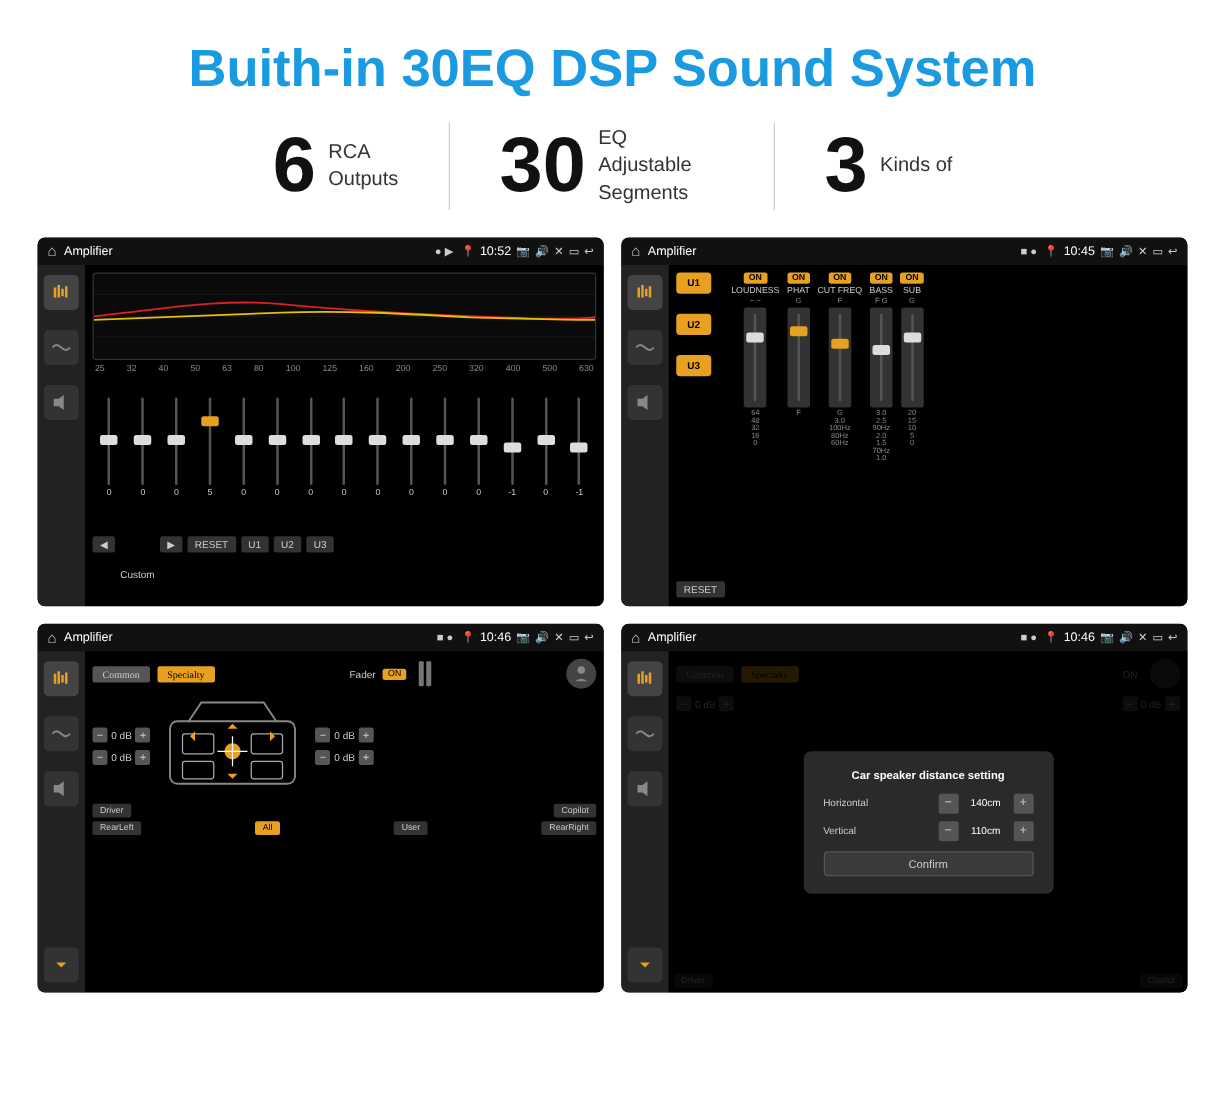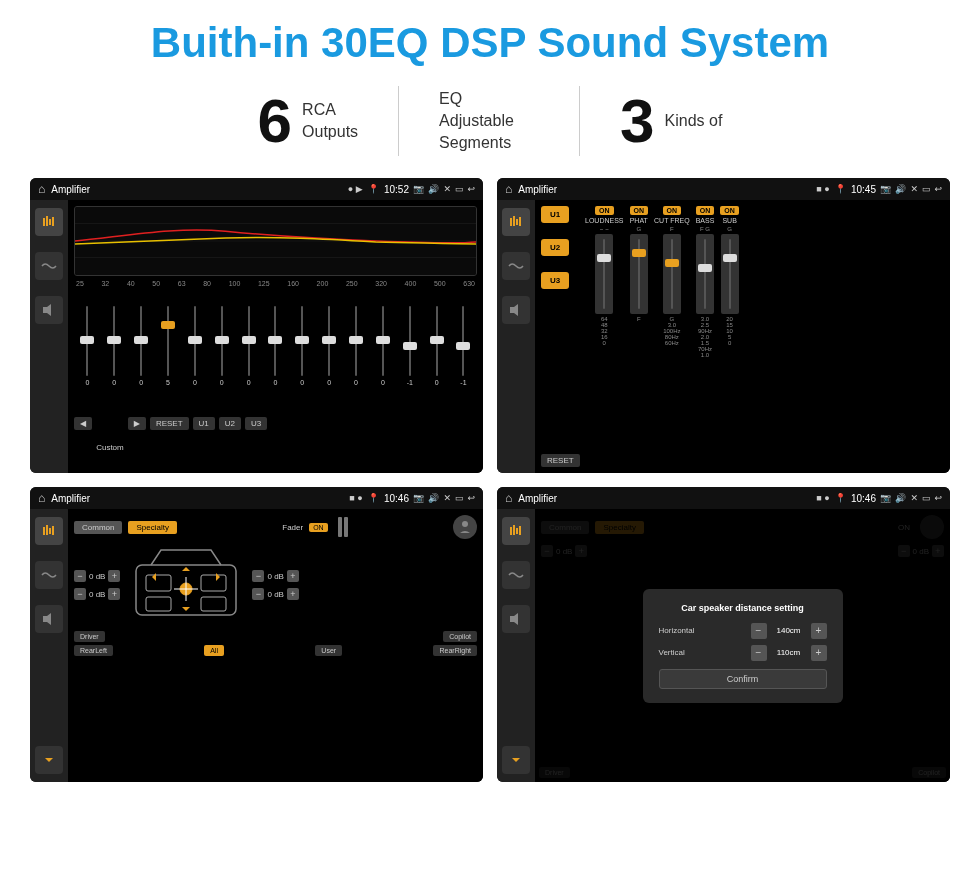--- a/index.html
+++ b/index.html
@@ -6,21 +6,21 @@
     body {
       width: 980px;
       height: 881px;
       background: #ffffff;
       font-family: Arial, sans-serif;
       overflow: hidden;
     }
 
     .page-wrapper {
       width: 980px;
-      padding: 20px 30px;
+      padding: 32px 30px;
     }
 
     
     .main-title {
       text-align: center;
       font-size: 42px;
       font-weight: 900;
       color: #1a9ae0;
       margin-bottom: 20px;
       line-height: 1.1;
@@ -247,20 +247,21 @@
       background: #ddd;
       border-radius: 2px;
       position: absolute;
     }
     .tab-btn {
       background: #555;
       color: #ccc;
       font-size: 8px;
       padding: 2px 8px;
       border-radius: 2px;
+      font-family: Liberation Serif, serif;
     }
     .tab-btn.active {
       background: #e8a020;
       color: #000;
     }
     .fader-label { color: #ccc; font-size: 8px; margin-left: auto; }
     .on-toggle { background: #e8a020; color: #000; font-size: 7px; padding: 1px 4px; border-radius: 2px; }
     .db-control {
       display: flex;
       align-items: center;
@@ -376,20 +377,21 @@
   <div class="stats-row">
     <div class="stat-item">
       <span class="stat-number">6</span>
       <div class="stat-desc">
         <div>RCA</div>
         <div>Outputs</div>
       </div>
     </div>
     <div class="stat-divider"></div>
     <div class="stat-item">
+      <span class="stat-number">30</span>
       <div class="stat-desc">
         <div>EQ Adjustable</div>
         <div>Segments</div>
       </div>
     </div>
     <div class="stat-divider"></div>
     <div class="stat-item">
       <span class="stat-number">3</span>
       <div class="stat-desc">
         <div>Kinds of</div>

